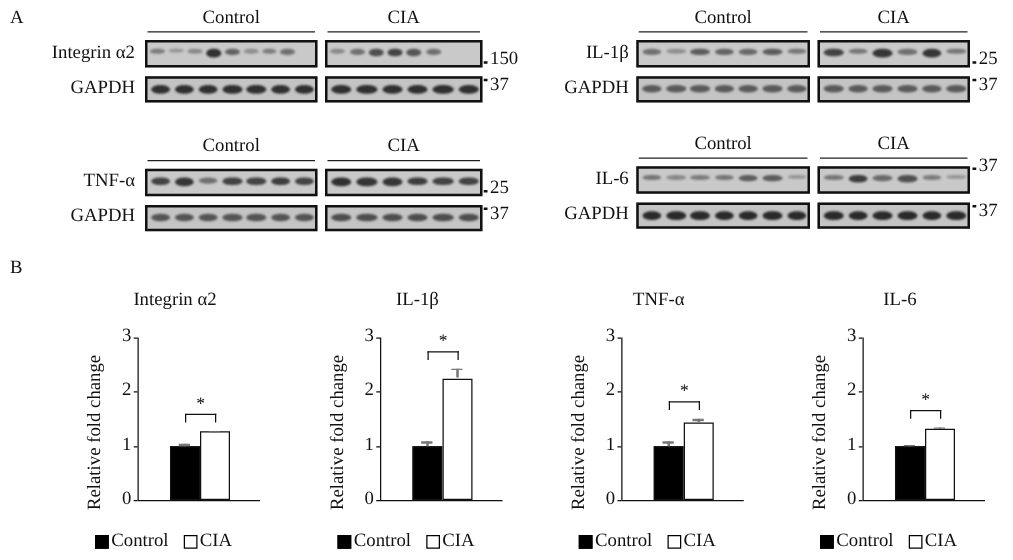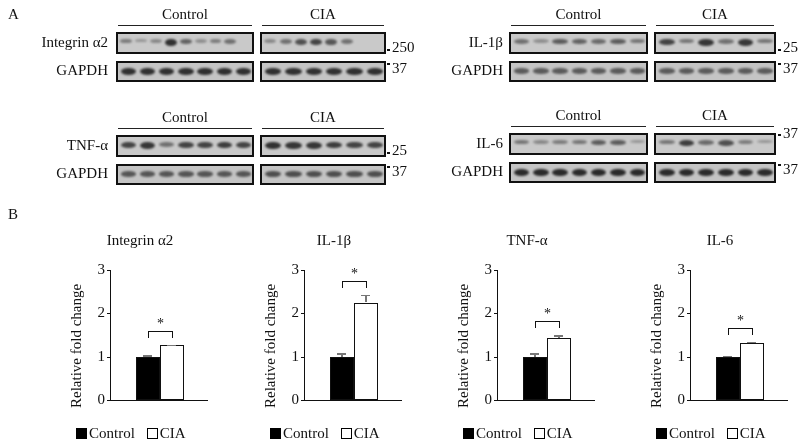--- a/index.html
+++ b/index.html
@@ -76,21 +76,21 @@
       </div>
       <div class="abs blot-box gapdh" style="left:260px;top:61px;width:126px;height:21px;">
         <div class="band" style="left:2.5%;width:13.333333333333334%;top:30%;height:41.25%;background:rgba(20,20,20,0.845);filter:blur(1px);"></div>
         <div class="band" style="left:19.166666666666664%;width:13.333333333333334%;top:30%;height:41.25%;background:rgba(20,20,20,0.845);filter:blur(1px);"></div>
         <div class="band" style="left:35.833333333333336%;width:13.333333333333334%;top:30%;height:41.25%;background:rgba(20,20,20,0.845);filter:blur(1px);"></div>
         <div class="band" style="left:52.5%;width:13.333333333333334%;top:30%;height:41.25%;background:rgba(20,20,20,0.845);filter:blur(1px);"></div>
         <div class="band" style="left:69.16666666666667%;width:13.333333333333334%;top:30%;height:41.25%;background:rgba(20,20,20,0.845);filter:blur(1px);"></div>
         <div class="band" style="left:85.83333333333334%;width:13.333333333333334%;top:30%;height:41.25%;background:rgba(20,20,20,0.845);filter:blur(1px);"></div>
       </div>
       <div class="abs mw-tick" style="left:387px;top:49px;"></div>
-      <div class="abs mw" style="left:392px;top:39px;">250</div>
+      <div class="abs mw" style="left:392px;top:39px;">150</div>
       <div class="abs mw-tick" style="left:387px;top:63px;"></div>
       <div class="abs mw" style="left:392px;top:60px;">37</div>
     </div>
     <div>
       <div class="abs group-label" style="left:509px;top:6px;width:139px;">Control</div>
       <div class="abs group-line" style="left:511px;top:25px;width:135px;"></div>
       <div class="abs group-label" style="left:654px;top:6px;width:122px;">CIA</div>
       <div class="abs group-line" style="left:656px;top:25px;width:118px;"></div>
       <div class="abs blot-label" style="right:307px;top:34px;">IL-1β</div>
       <div class="abs blot-box" style="left:509px;top:32px;width:139px;height:22px;">

